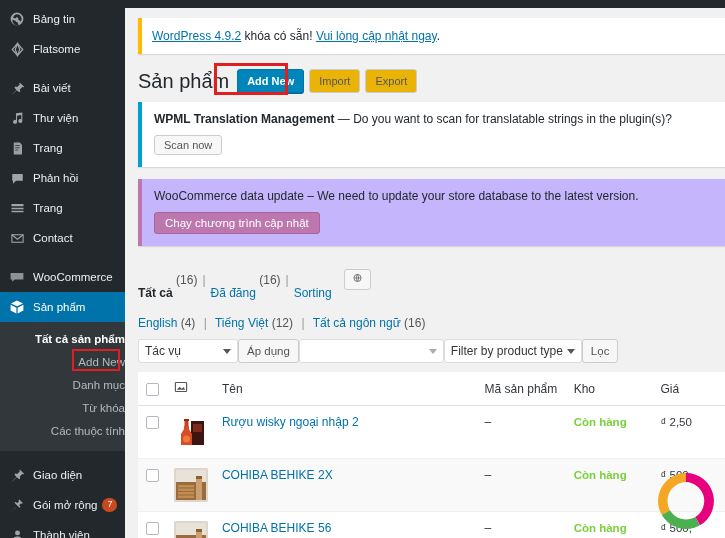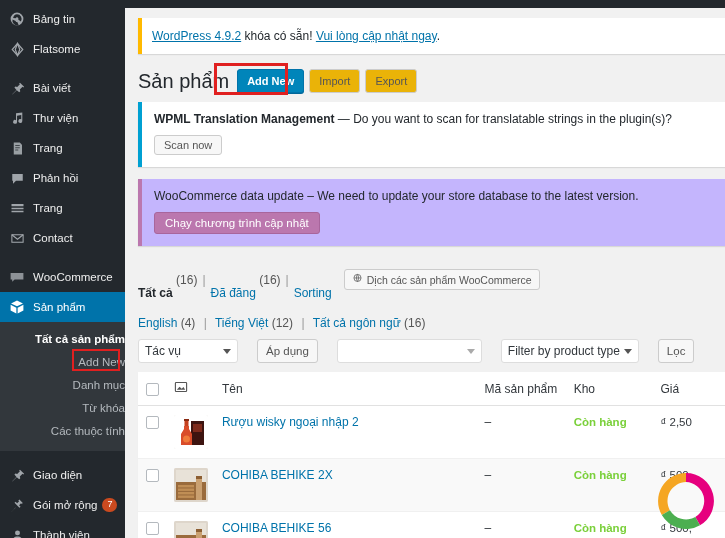--- a/index.html
+++ b/index.html
@@ -198,21 +198,21 @@
     margin-left: 12px;
     display: inline-flex; align-items: center; gap: 4px;
     white-space: nowrap;
   }
   .subsub2 { margin-top: 16px; font-size: 12px; color: #555; }
   .subsub2 a { color: #0073aa; text-decoration: none; }
 
   
   .tablenav {
     margin-top: 9px;
-    display: flex; align-items: center; gap: 19px;
+    display: flex; align-items: center; gap: 0;
     flex-wrap: nowrap;
   }
   .sel {
     border: 1px solid #ddd; background: #fff;
     font-size: 12px; color: #32373c;
     height: 24px; line-height: 22px;
     padding: 0 20px 0 6px;
     border-radius: 3px;
     position: relative;
     display: inline-flex; align-items: center;
@@ -494,21 +494,20 @@
           <span class="cnt">(16)</span>
         <span class="sep">|</span>
         <a>Sorting</a>
         <button class="btn-translate">
           <span>
             <svg width="11" height="11" viewBox="0 0 20 20" fill="none" stroke="#666" stroke-width="1.5">
                 <circle cx="10" cy="9" r="6.5"></circle>
                 <path d="M10 2.5c2.5 3 2.5 10 0 13M10 2.5c-2.5 3-2.5 10 0 13M3.7 9h12.6"></path>
               </svg>
           </span>
-          <span>Dịch các sản phẩm WooCommerce</span>
         </button>
       </div>
 
       <div class="subsub2">
         <a>English</a>
         <span class="cnt">(4)</span>
         <span class="sep">|</span>
         <a>Tiếng Việt</a>
         <span class="cnt">(12)</span>
         <span class="sep">|</span>

